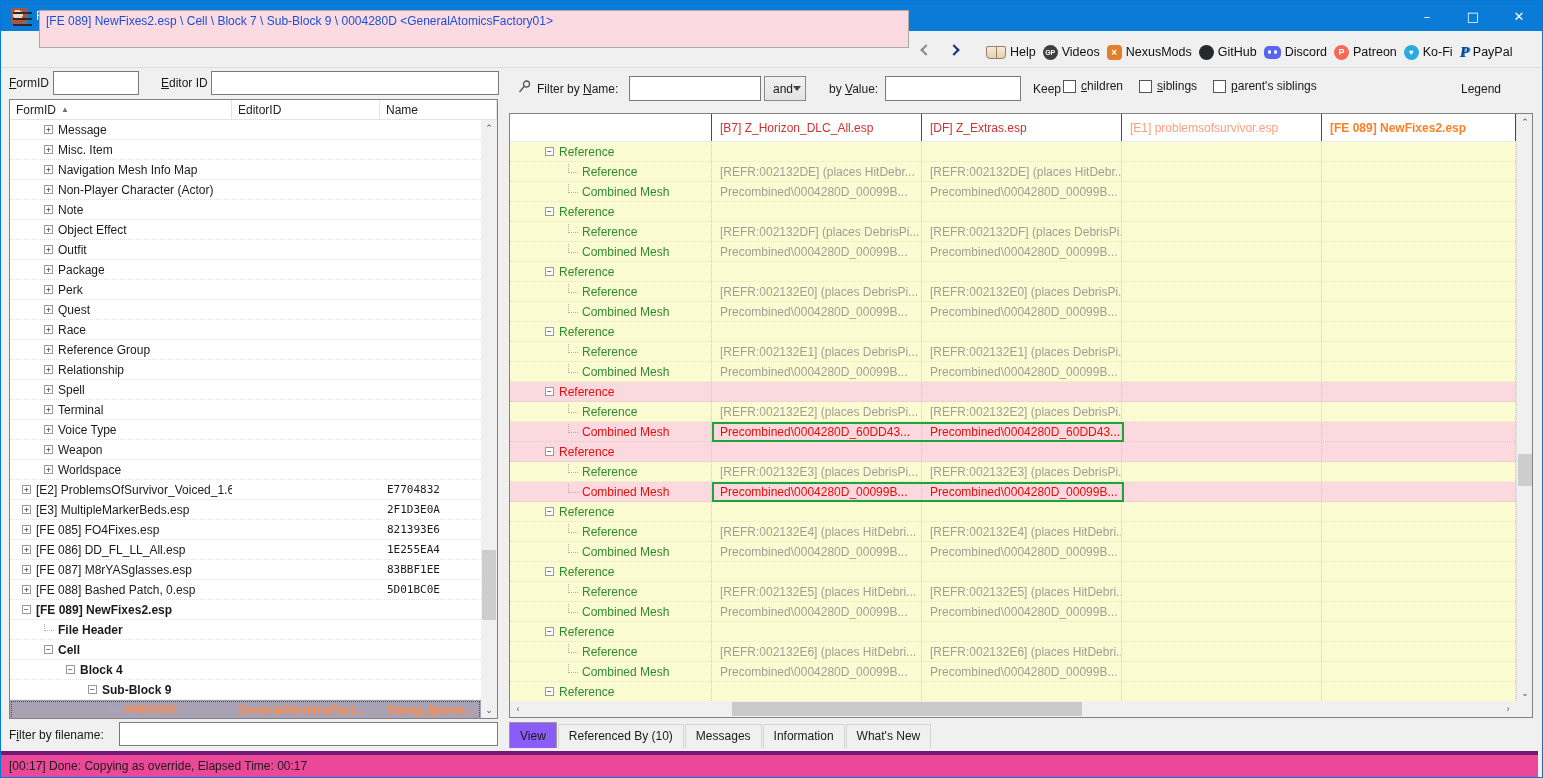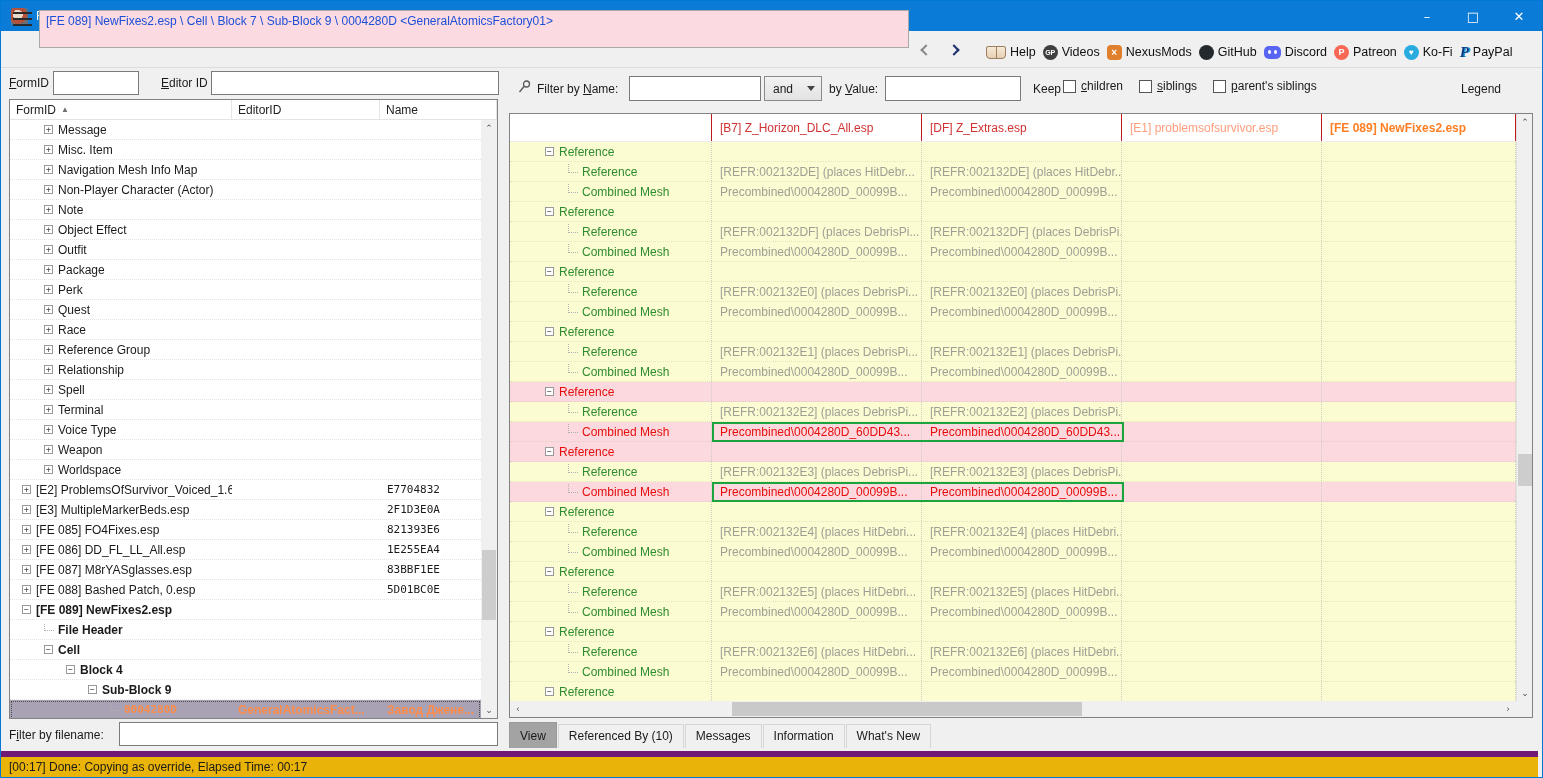--- a/index.html
+++ b/index.html
@@ -64,21 +64,21 @@
   .trow.sel{background:#a8a2b4;color:#ff8c4a;font-weight:bold;outline:1px dotted #4a4a4a;outline-offset:-2px;}
   #lscroll{position:absolute;right:0;top:20px;bottom:0;width:16px;background:#f0f0f0;}
   .sbtn{position:absolute;left:0;width:16px;height:16px;color:#505050;font-size:9px;display:flex;align-items:center;justify-content:center;}
   .sthumb{position:absolute;left:1px;width:14px;background:#cdcdcd;}
   #l-filter-lbl{position:absolute;left:8px;top:727px;}
   #l-filter-input{position:absolute;left:118px;top:721px;width:379px;}
   
   #pin{position:absolute;left:516px;top:78px;}
   #r-name-lbl{position:absolute;left:536px;top:81px;}
   #r-name-input{position:absolute;left:628px;top:75px;width:132px;height:25px;}
-  #r-op{position:absolute;left:763px;top:75px;width:58px;height:25px;background:linear-gradient(#f2f2f2,#e3e3e3);
+  #r-op{position:absolute;left:763px;top:75px;width:42px;height:25px;background:linear-gradient(#f2f2f2,#e3e3e3);
         border:1px solid #8a8a8a;display:flex;align-items:center;padding-left:8px;cursor:default;}
   #r-op .dd{margin-left:auto;margin-right:6px;width:0;height:0;border-left:4px solid transparent;border-right:4px solid transparent;border-top:5px solid #444;}
   #r-value-lbl{position:absolute;left:828px;top:81px;}
   #r-value-input{position:absolute;left:884px;top:75px;width:136px;height:25px;}
   #r-keep{position:absolute;left:1032px;top:81px;}
   #checks{position:absolute;left:1062px;top:78px;display:flex;gap:16px;}
   .chk{display:flex;align-items:center;gap:5px;cursor:default;}
   .chkbox{width:13px;height:13px;border:1px solid #555;background:#fff;flex:none;}
   #legend{position:absolute;left:1460px;top:81px;cursor:pointer;}
   
@@ -96,23 +96,23 @@
   .glbl-c{display:flex;align-items:center;margin-left:58px;}
   .green{color:#2f8b30;} .redtx{color:#e60d0d;} .greytx{color:#a09e95;}
   .gbox{position:absolute;left:202px;top:0;width:412px;height:20px;border:2px solid #1ca53e;pointer-events:none;}
   #hscroll{position:absolute;left:0;bottom:0;width:1006px;height:16px;background:#f0f0f0;}
   #hthumb{position:absolute;top:1px;height:14px;left:222px;width:350px;background:#c9c9c9;}
   #vscroll{position:absolute;right:0;top:0;width:16px;bottom:16px;background:#f0f0f0;border-left:1px solid #e2e2e2;}
   #vcorner{position:absolute;right:0;bottom:0;width:16px;height:16px;background:#f0f0f0;}
   
   #tabs{position:absolute;left:508px;top:721px;display:flex;align-items:flex-end;height:26px;}
   .tab{padding:4px 10px 5px;border:1px solid #d6d6d6;border-bottom:none;background:#f0f0f0;margin-right:1px;cursor:pointer;}
-  .tab.active{background:#a3a3a3;border-color:#9a9a9a;padding-top:6px;}
+  .tab.active{background:#8b5cf6;border-color:#9a9a9a;padding-top:6px;}
   
-  #statusbar{position:absolute;left:0;right:4px;bottom:0;height:26px;background:#eab308;border-top:6px solid #701a75;
+  #statusbar{position:absolute;left:0;right:4px;bottom:0;height:26px;background:#ec4899;border-top:4px solid #701a75;
       display:flex;align-items:center;padding-left:8px;}
 </style>
 </head>
 <body>
 
 <div id="app">
 
   <div id="titlebar">
     <div id="appicon"></div>
     <div id="apptitle">FO4Edit 4.1.5f</div>

